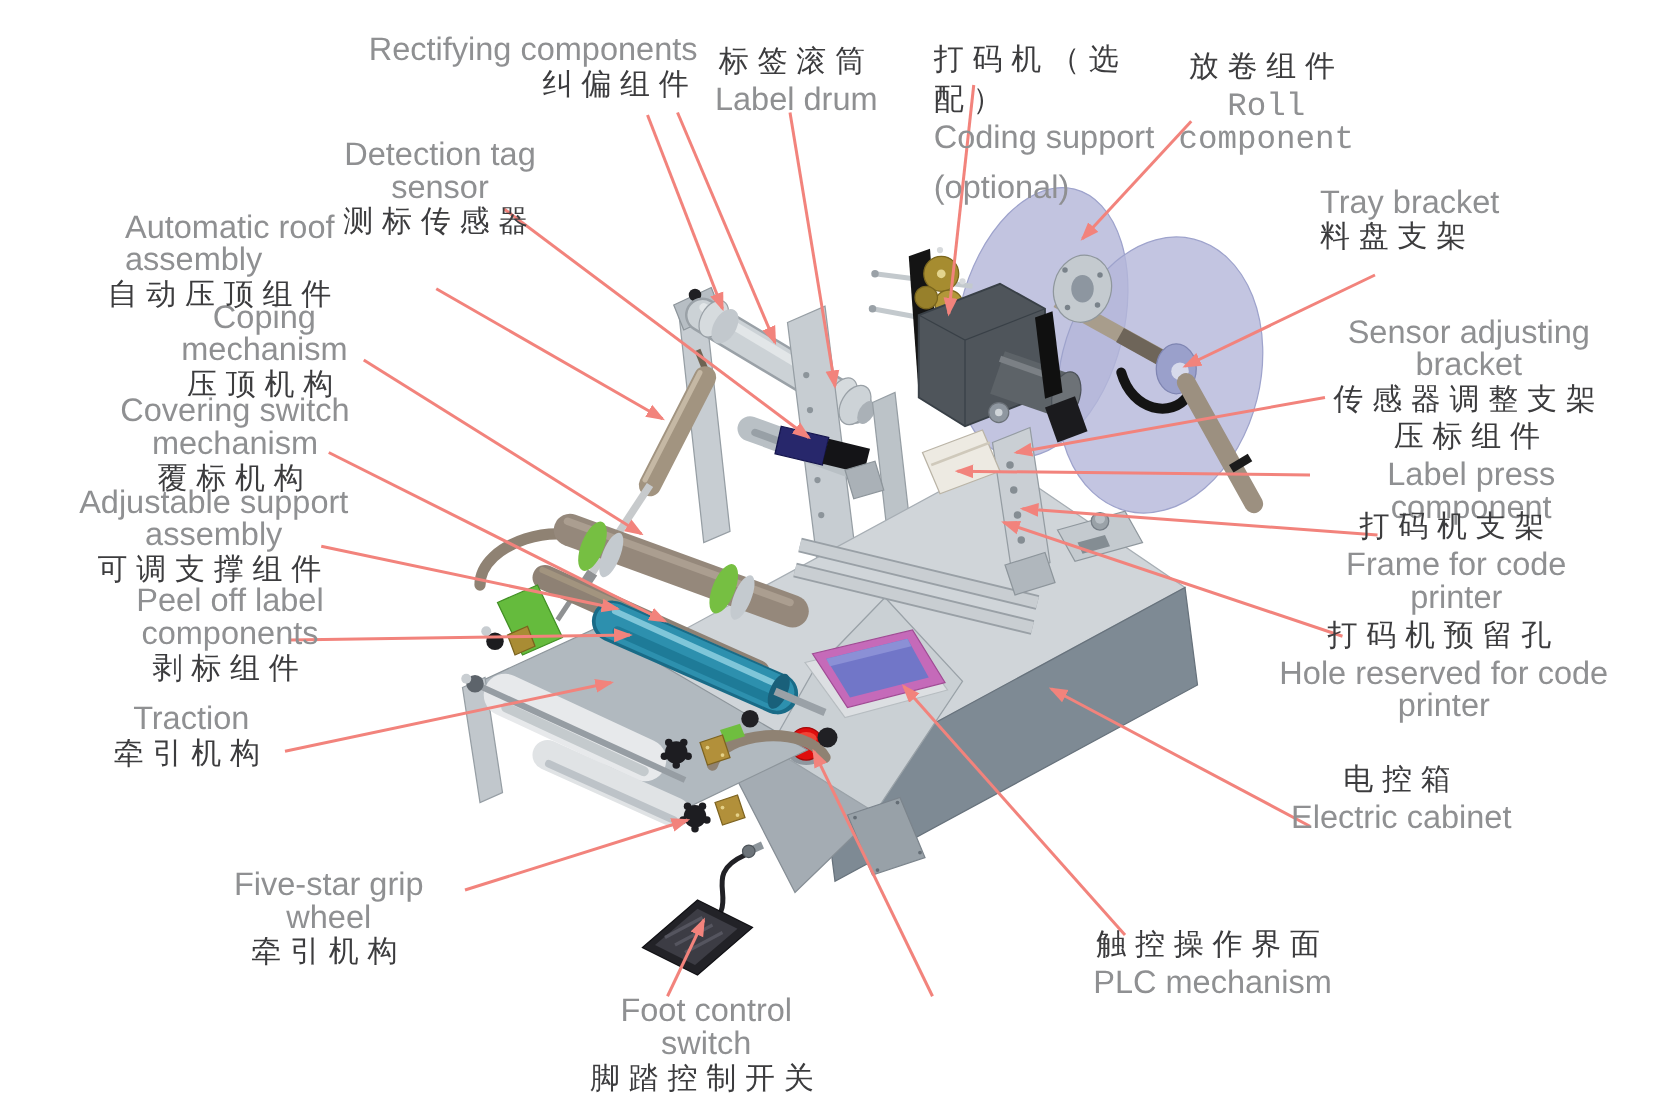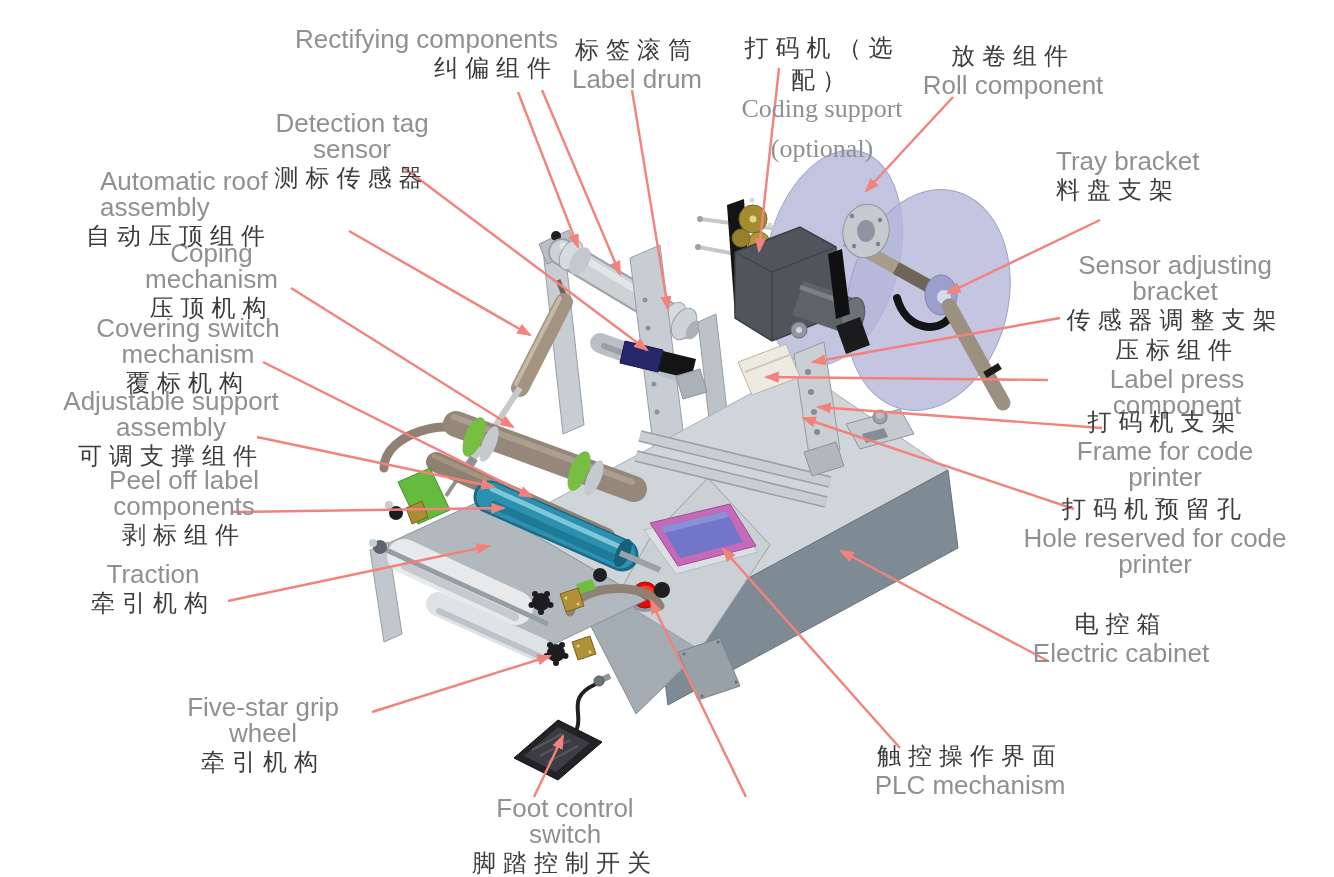--- a/index.html
+++ b/index.html
@@ -6,22 +6,22 @@
   #stage{position:relative;width:1334px;height:877px;background:#ffffff;overflow:hidden;
          font-family:"Liberation Sans","DejaVu Sans",sans-serif;}
   #art{position:absolute;left:0;top:0;width:1334px;height:877px;}
   .co{position:absolute;pointer-events:none;}
   .co .en{font-size:26px;line-height:26px;color:#8f9092;}
   .co .zh{font-size:24px;line-height:32px;color:#3c3c3e;letter-spacing:7px;}
   .co .opt{margin-top:14px;}
   
   .co-rectifying{left:264px;top:26px;width:294px;text-align:right;}
   .co-label-drum{left:558px;top:34px;width:158px;text-align:center;}
-  .co-coding{left:716px;top:32px;width:212px;text-align:center;font-family:Liberation Serif, serif;}
-  .co-roll{left:922px;top:40px;width:182px;text-align:center;}
+  .co-coding{left:747px;top:32px;width:212px;text-align:left;}
+  .co-roll{left:922px;top:40px;width:182px;text-align:center;font-family:Liberation Mono, monospace;}
   .co-tray{left:1056px;top:148px;width:154px;text-align:left;}
   .co-sensor-adj{left:1038px;top:252px;width:274px;text-align:center;}
   .co-label-press{left:1046px;top:334px;width:262px;text-align:center;}
   .co-frame{left:1040px;top:406px;width:250px;text-align:center;}
   .co-hole{left:990px;top:493px;width:330px;text-align:center;}
   .co-cabinet{left:1032px;top:608px;width:178px;text-align:center;}
   .co-plc{left:870px;top:740px;width:200px;text-align:center;}
   .co-stop{left:688px;top:795px;width:208px;text-align:center;}
   .co-foot{left:460px;top:795px;width:210px;text-align:center;}
   .co-five-star{left:154px;top:694px;width:218px;text-align:center;}

